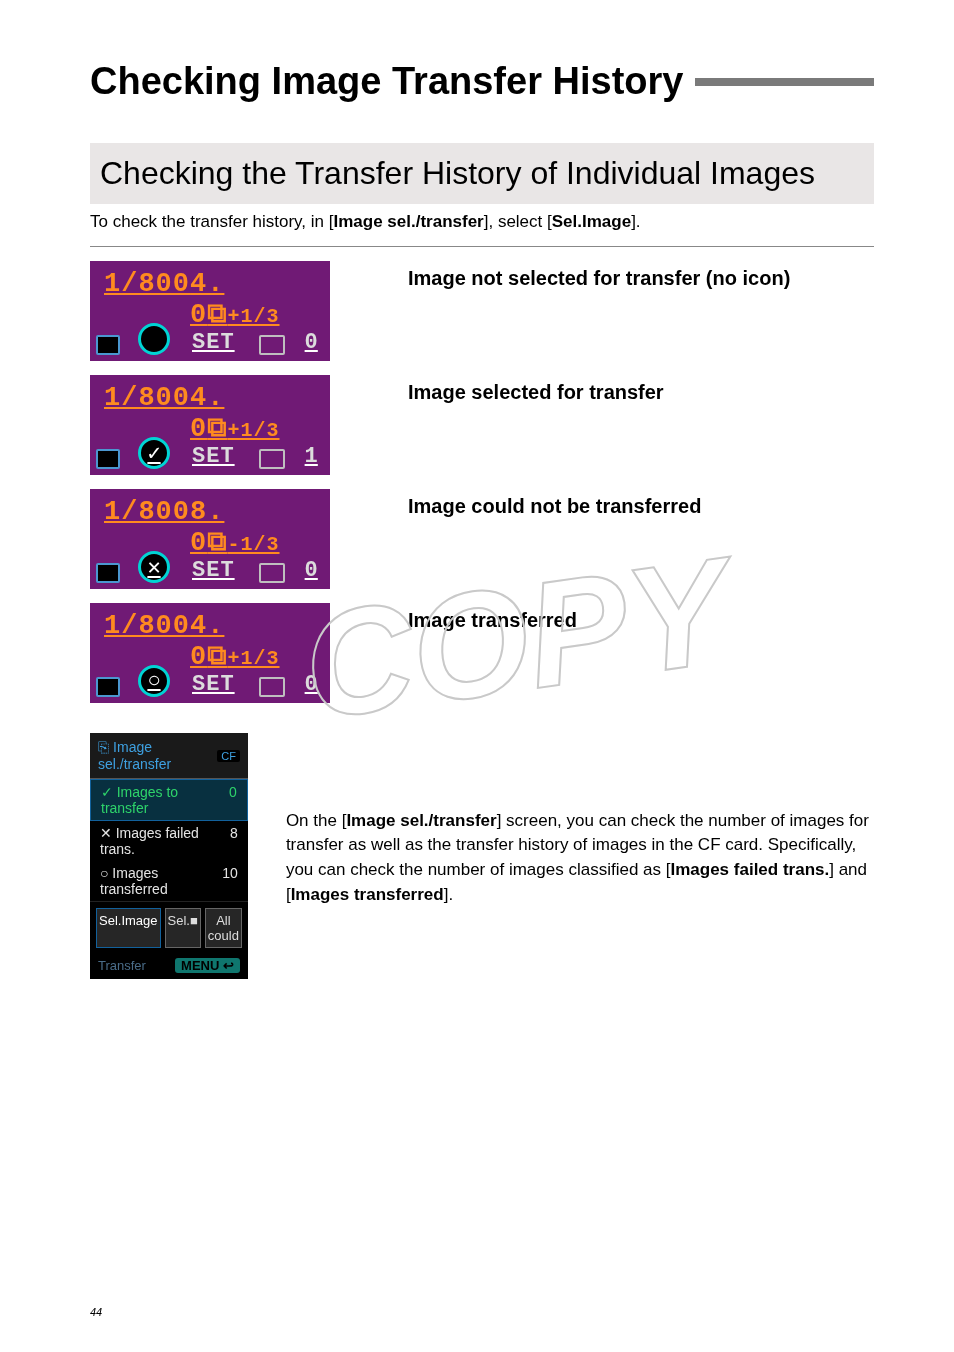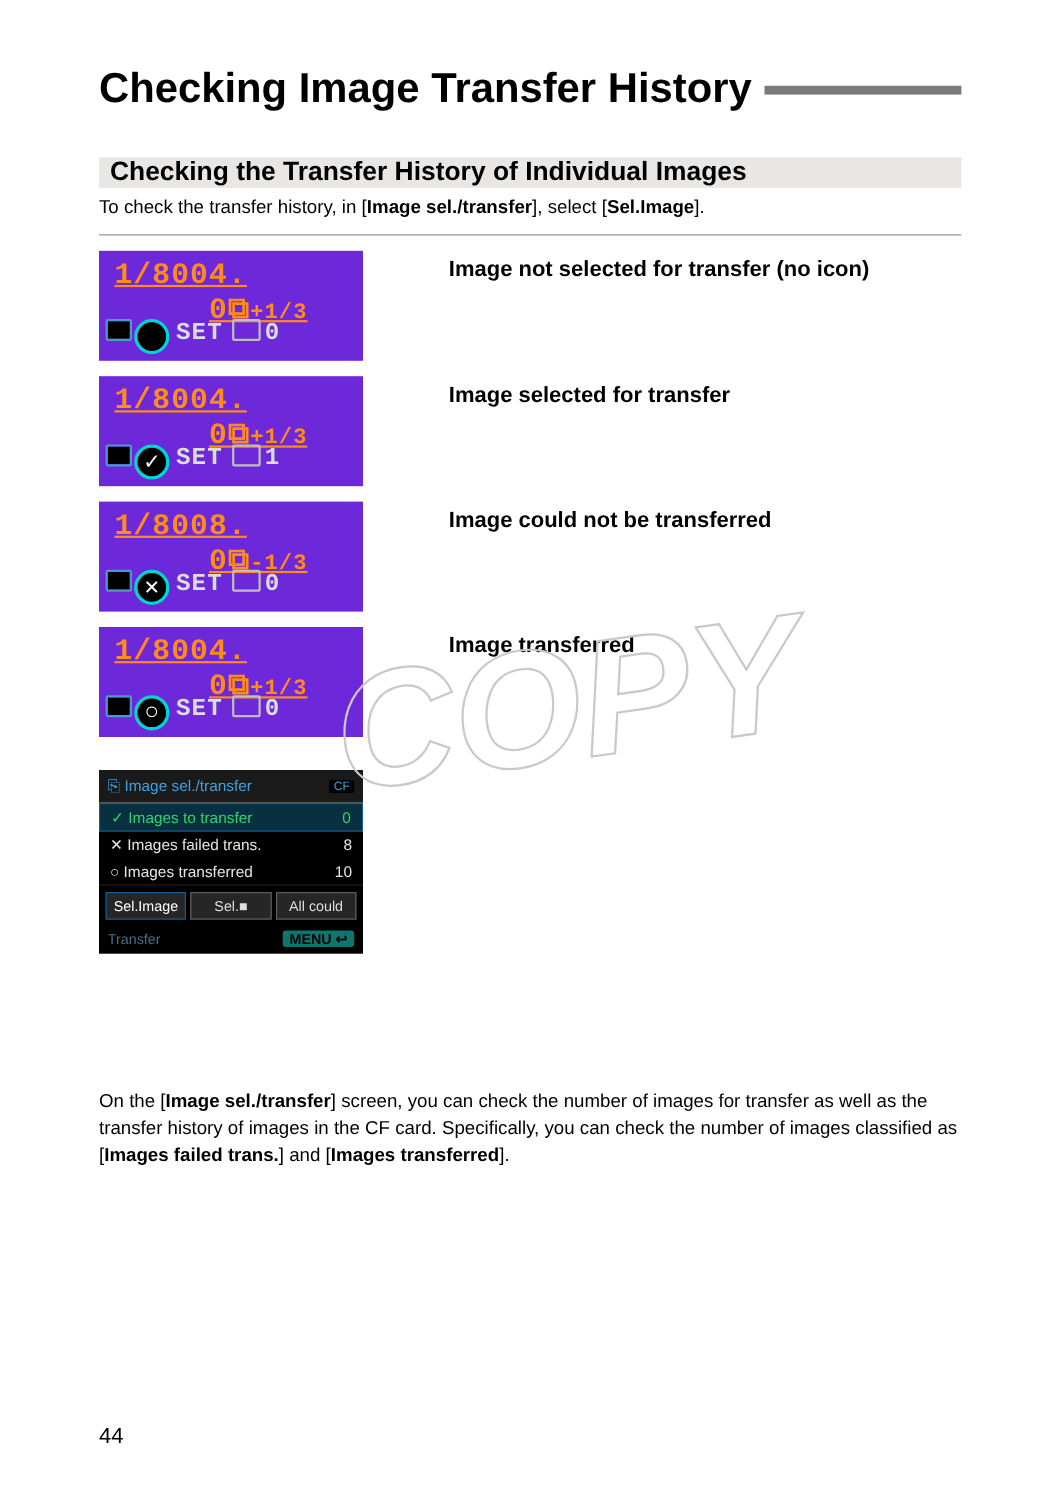--- a/index.html
+++ b/index.html
@@ -8,42 +8,42 @@
     width:954px; height:1352px;
     font-family: Arial, Helvetica, sans-serif;
     background:#fff; color:#000;
     position:relative;
   }
   .page { padding:60px 80px 0 90px; }
   .h1-wrap { display:flex; align-items:center; gap:12px; }
   .h1 { font-size:38px; font-weight:bold; margin:0 0 30px 0; letter-spacing:0px; }
   .h1-rule { flex:1; height:8px; background:#7a7a7a; margin-bottom:30px; }
   .h2 {
-    background:#e9e6e6; font-size:24px; font-weight:bold;
-    padding:0 10px; margin:10px 0 8px 0;
+    background:#e9e6e6; font-size:32px; font-weight:normal;
+    padding:12px 10px; margin:10px 0 8px 0;
   }
   .instr { font-size:17px; margin:6px 0 14px 0; }
   .hr { height:1px; background:#888; margin:6px 0 14px 0; }
   .rows { display:flex; flex-direction:column; gap:14px; margin-bottom:30px; }
   .row { display:flex; align-items:flex-start; gap:78px; }
   .row .thumb { flex:0 0 240px; }
   .row .label { font-size:20px; font-weight:bold; padding-top:6px; }
   .lcd {
-    width:240px; height:100px; background:#6d28d9; position:relative;
+    width:240px; height:100px; background:#701a75; position:relative;
     font-family: "Courier New", monospace; color:#fff;
   }
   .lcd .topline {
     display:flex; justify-content:space-between; align-items:baseline;
     padding:8px 10px 0 14px; font-size:27px; letter-spacing:1px;
     color:#ff8b1f; font-weight:bold; text-decoration:underline;
     text-underline-offset:2px;
   }
   .lcd .topline .frac { font-size:20px; }
   .lcd .bot {
-    position:absolute; left:6px; bottom:6px; display:flex; align-items:flex-start; gap:4px;
+    position:absolute; left:6px; bottom:6px; display:flex; align-items:flex-end; gap:20px;text-decoration:underline;
   }
   .lcd .iconbox {
     width:32px; height:32px; border:3px solid #00d4d4; border-radius:50%;
     display:flex; align-items:center; justify-content:center;
     font-size:22px; font-weight:bold; color:#fff; margin-left:-2px;
     background:#000;
   }
   .lcd .set { font-size:22px; color:#dcdcdc; font-weight:bold; margin-left:2px; letter-spacing:1px; }
   .lcd .card {
     width:26px; height:20px; border:2px solid #bfbfbf; border-radius:2px;
@@ -81,23 +81,23 @@
   }
   .menu .tab.sel { border-color:#12619c; color:#fff; }
   .menu .foot {
     display:flex; justify-content:space-between; padding:4px 8px 6px 8px;
     font-size:13px; color:#4a6c88;
   }
   .menu .foot .badge {
     background:#0f766e; color:#000; padding:0 6px; border-radius:3px; font-weight:bold;
     display:flex; align-items:center; gap:4px;
   }
-  .cf-section { display:flex; gap:118px; align-items:flex-start;flex-direction:column; }
+  .cf-section { display:flex; gap:38px; align-items:center; }
   .cf-text { font-size:17px; line-height:1.45; padding-top:4px; }
-  .pagenum { position:absolute; left:90px; bottom:34px; font-size:20px; }
+  .pagenum { position:absolute; left:90px; bottom:34px; font-size:11px;font-style:italic; }
   b { font-weight:bold; }
 </style>
 </head>
 <body>
 
 <div class="page">
 
   <div class="h1-wrap">
     <h1 class="h1">Checking Image Transfer History</h1>
     <div class="h1-rule"></div>

